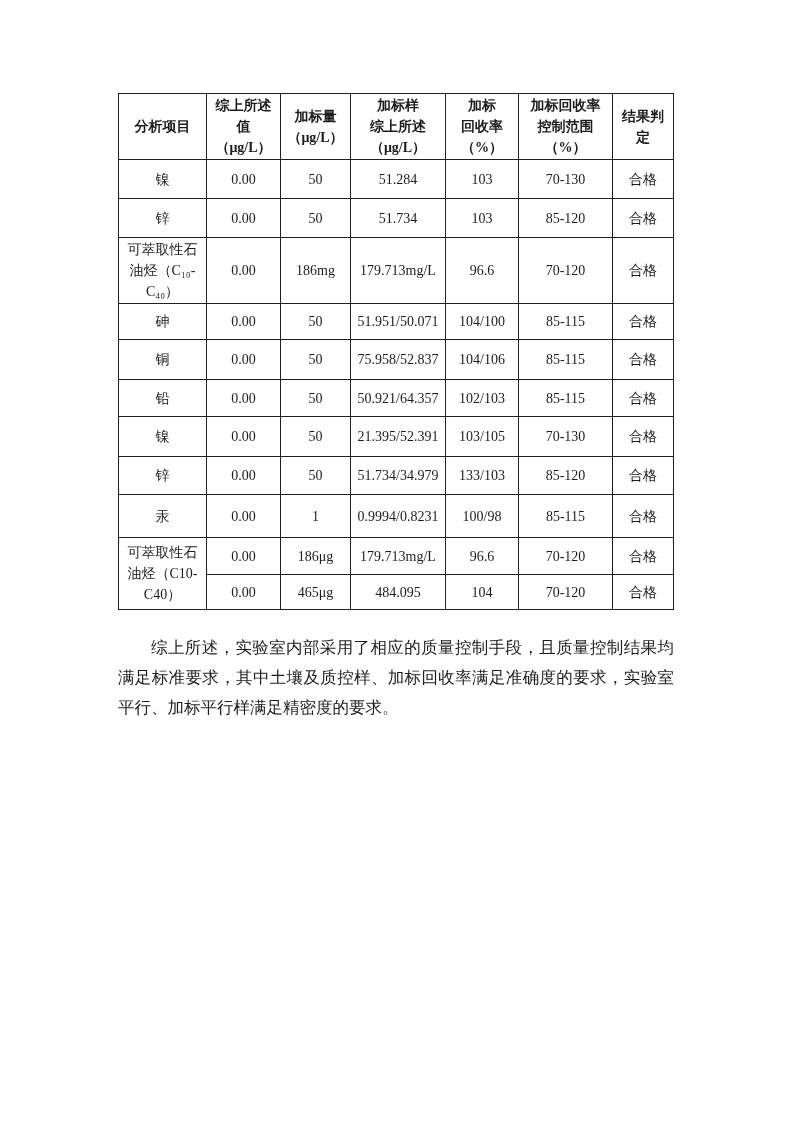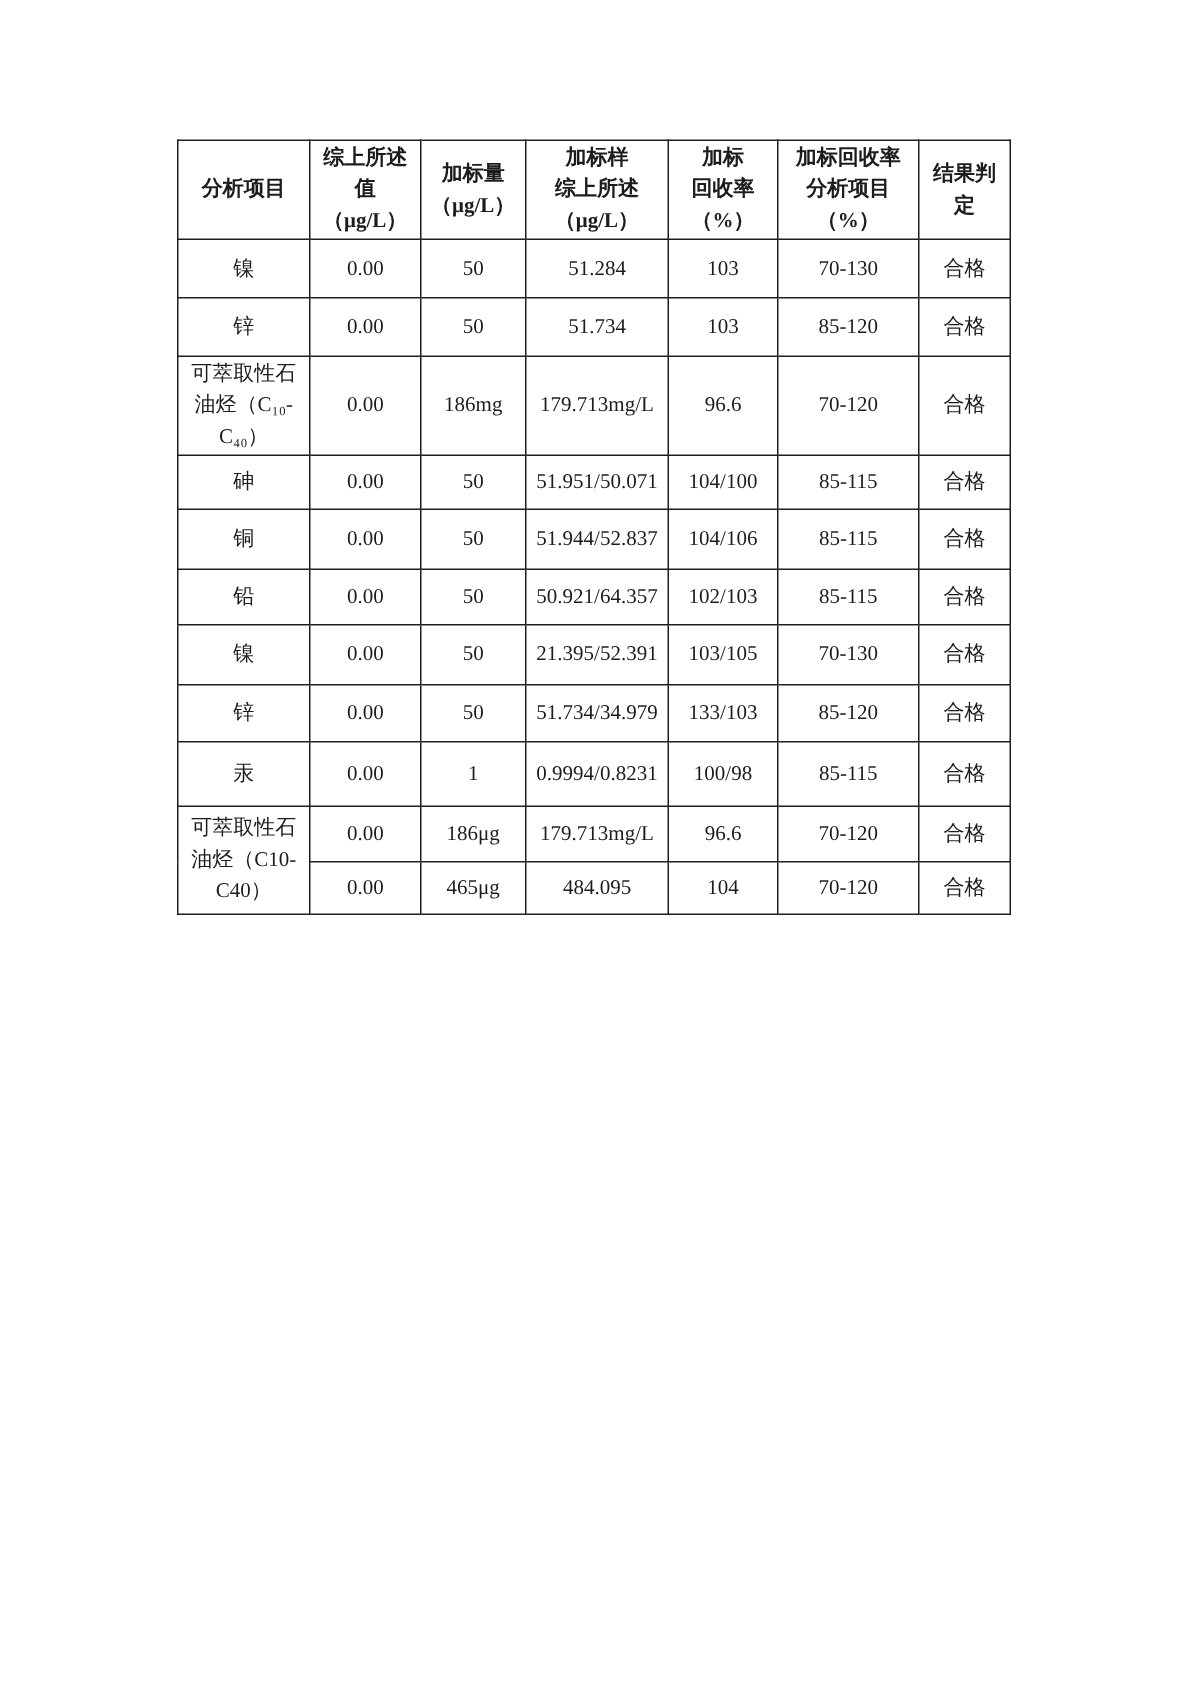--- a/index.html
+++ b/index.html
@@ -87,21 +87,21 @@
 （μg/L）</th>
         <th>加标量
 （μg/L）</th>
         <th>加标样
 综上所述
 （μg/L）</th>
         <th>加标
 回收率
 （%）</th>
         <th>加标回收率
-分析项目
+控制范围
 （%）</th>
         <th>结果判
 定</th>
       </tr>
       <tr style="height:39px">
         <td class="analyte-cell">镍</td>
         <td class="value-cell">0.00</td>
         <td class="value-cell">50</td>
         <td class="value-cell">51.284</td>
         <td class="value-cell">103</td>
@@ -134,21 +134,21 @@
         <td class="value-cell">50</td>
         <td class="value-cell">51.951/50.071</td>
         <td class="value-cell">104/100</td>
         <td class="value-cell">85-115</td>
         <td class="value-cell">合格</td>
       </tr>
       <tr style="height:40px">
         <td class="analyte-cell">铜</td>
         <td class="value-cell">0.00</td>
         <td class="value-cell">50</td>
-        <td class="value-cell">51.944/52.837</td>
+        <td class="value-cell">75.958/52.837</td>
         <td class="value-cell">104/106</td>
         <td class="value-cell">85-115</td>
         <td class="value-cell">合格</td>
       </tr>
       <tr style="height:37px">
         <td class="analyte-cell">铅</td>
         <td class="value-cell">0.00</td>
         <td class="value-cell">50</td>
         <td class="value-cell">50.921/64.357</td>
         <td class="value-cell">102/103</td>
@@ -197,15 +197,16 @@
         <td class="value-cell">0.00</td>
         <td class="value-cell">465μg</td>
         <td class="value-cell">484.095</td>
         <td class="value-cell">104</td>
         <td class="value-cell">70-120</td>
         <td class="value-cell">合格</td>
       </tr>
     </tbody>
   </table>
 
+  <p class="summary">综上所述，实验室内部采用了相应的质量控制手段，且质量控制结果均满足标准要求，其中土壤及质控样、加标回收率满足准确度的要求，实验室平行、加标平行样满足精密度的要求。</p>
 
 
 </div>
 
 </body></html>

